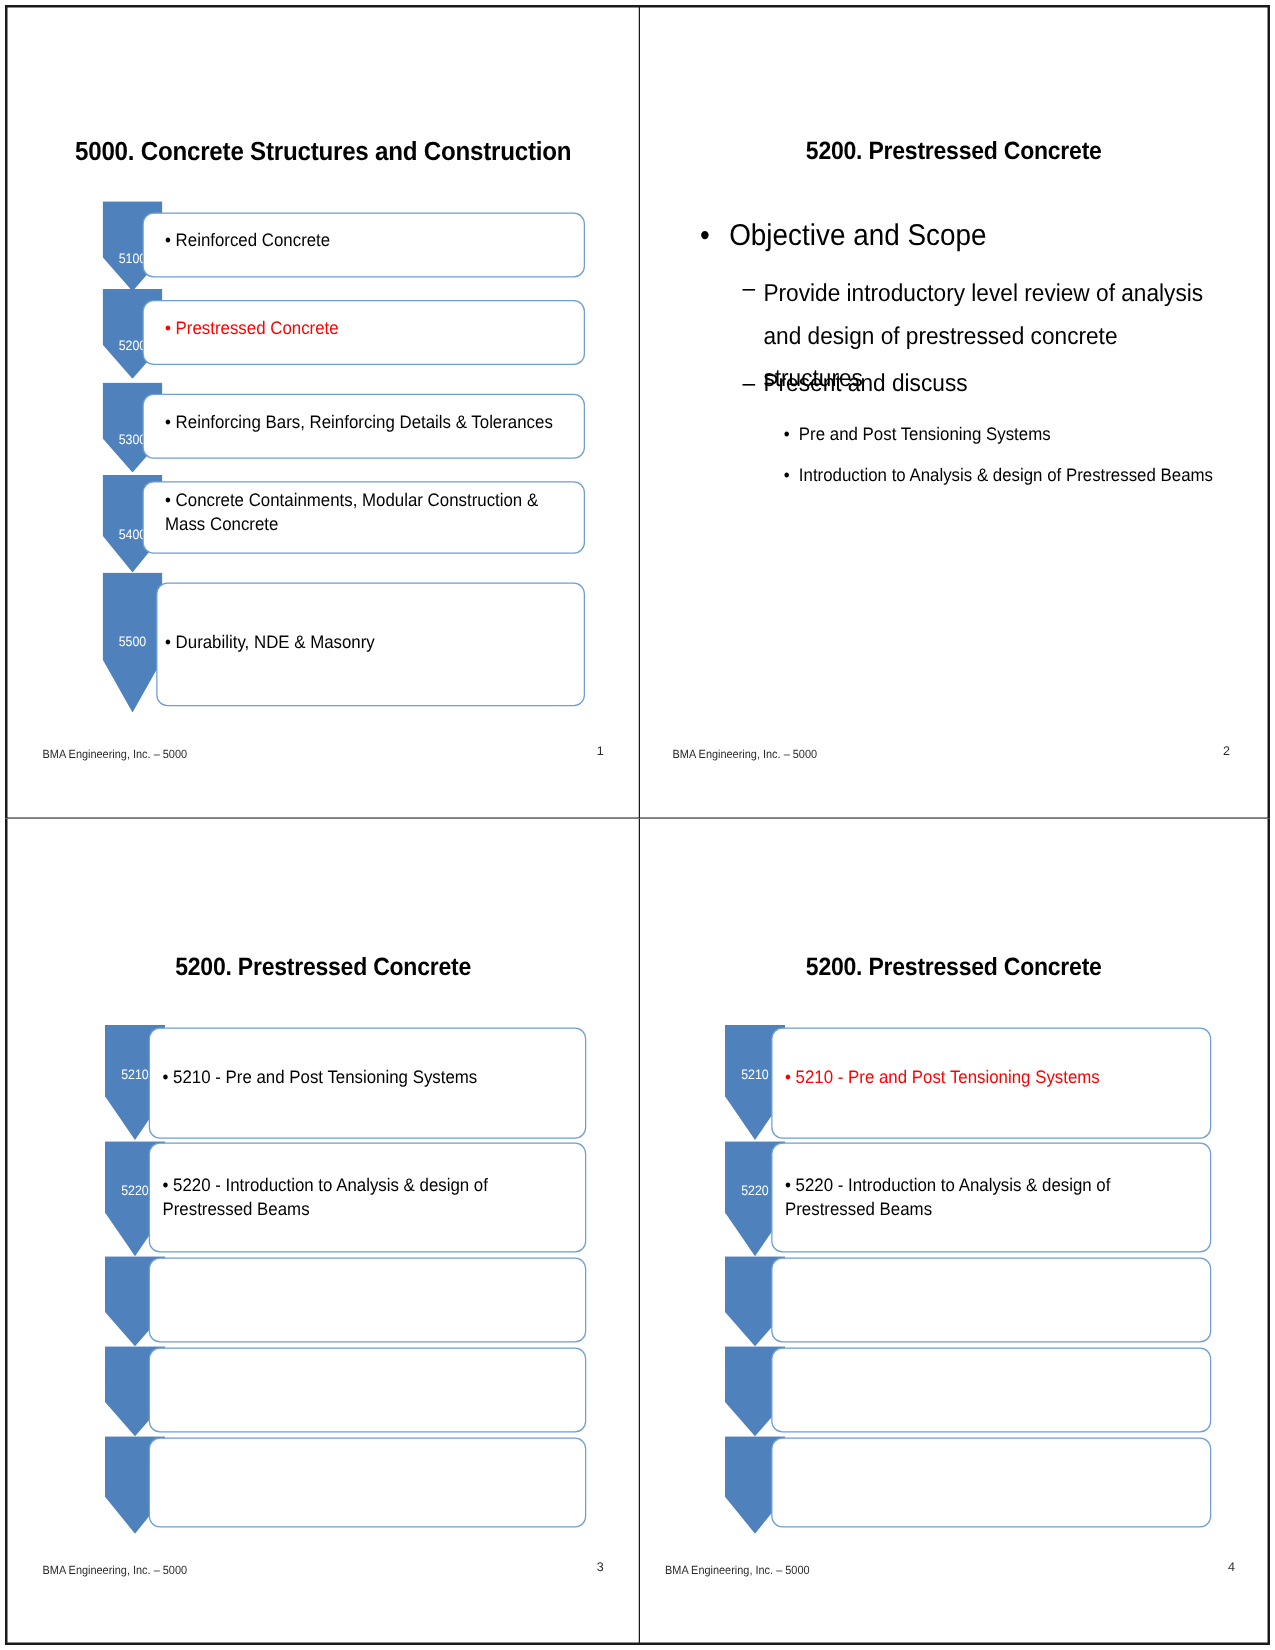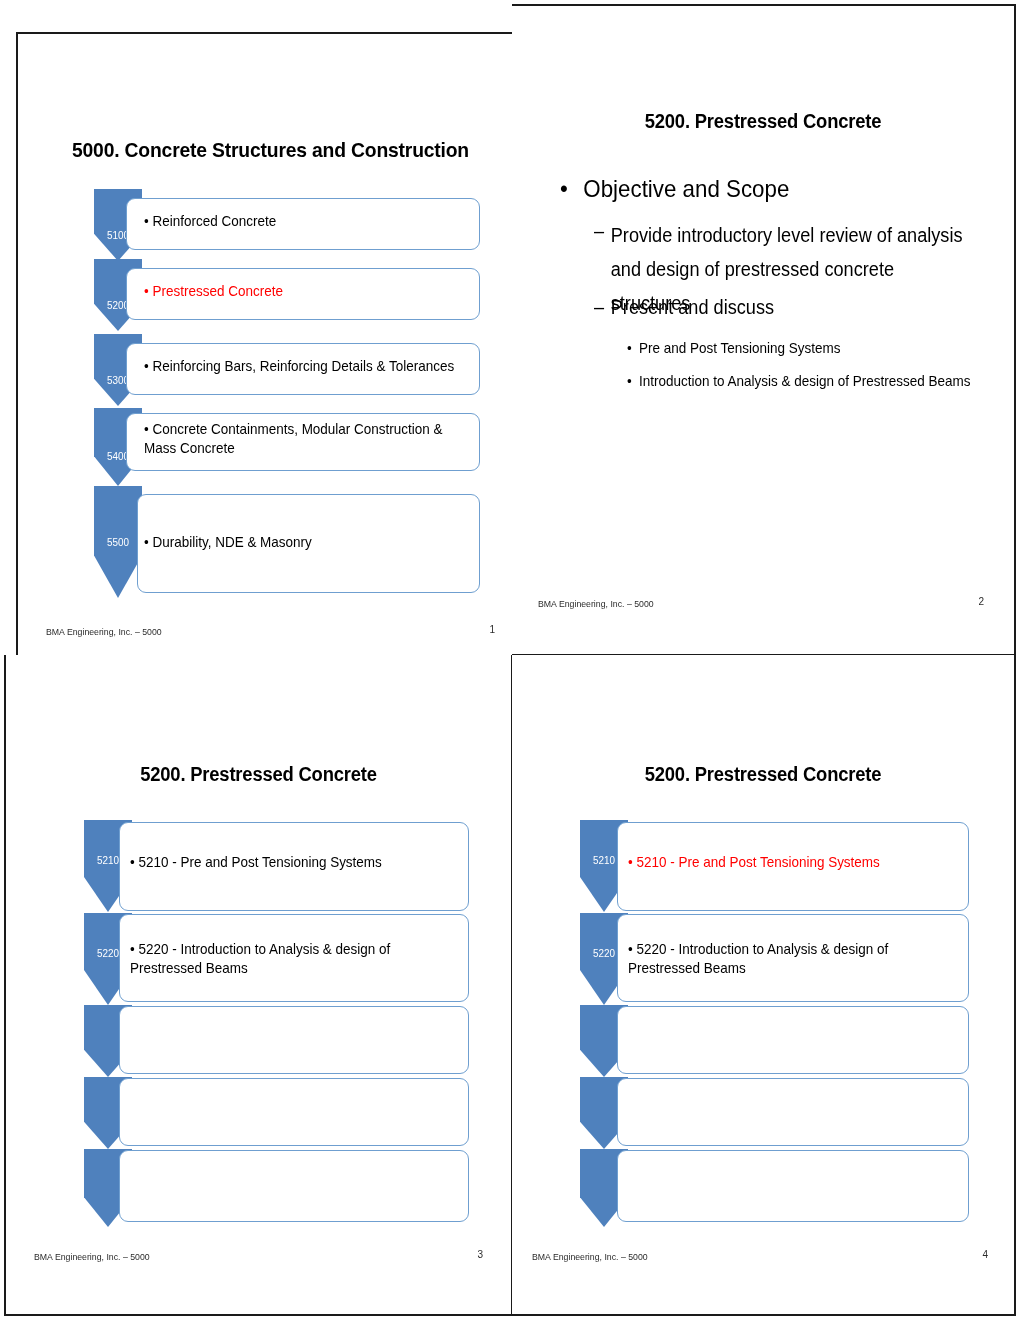--- a/index.html
+++ b/index.html
@@ -21,23 +21,23 @@
     width: 1020px;
     height: 1320px;
     box-sizing: border-box;
   }
   .cell {
     position: absolute;
     box-sizing: border-box;
     overflow: hidden;
     background: #fff;
   }
-  .cell.c-tl { left: 16px;   top: 4px;    width: 508px; height: 651px;
+  .cell.c-tl { left: 4px;   top: 4px;    width: 508px; height: 651px;
                border-left: 2px solid #1a1a1a; border-top: 2px solid #1a1a1a;
-               border-right: 1px solid #1a1a1a; border-bottom: 1px solid #1a1a1a; margin-top: 28px; }
+               border-right: 1px solid #1a1a1a; border-bottom: 1px solid #1a1a1a; }
   .cell.c-tr { left: 512px; top: 4px;    width: 504px; height: 651px;
                border-top: 2px solid #1a1a1a; border-right: 2px solid #1a1a1a;
                border-bottom: 1px solid #1a1a1a; }
   .cell.c-bl { left: 4px;   top: 655px;  width: 508px; height: 661px;
                border-left: 2px solid #1a1a1a; border-bottom: 2px solid #1a1a1a;
                border-right: 1px solid #1a1a1a; }
   .cell.c-br { left: 512px; top: 655px;  width: 504px; height: 661px;
                border-right: 2px solid #1a1a1a; border-bottom: 2px solid #1a1a1a; }
 
   

